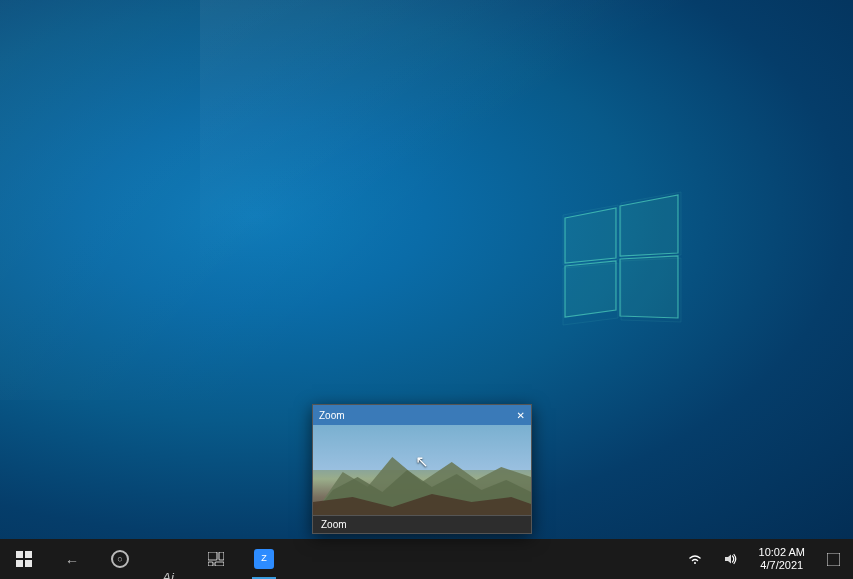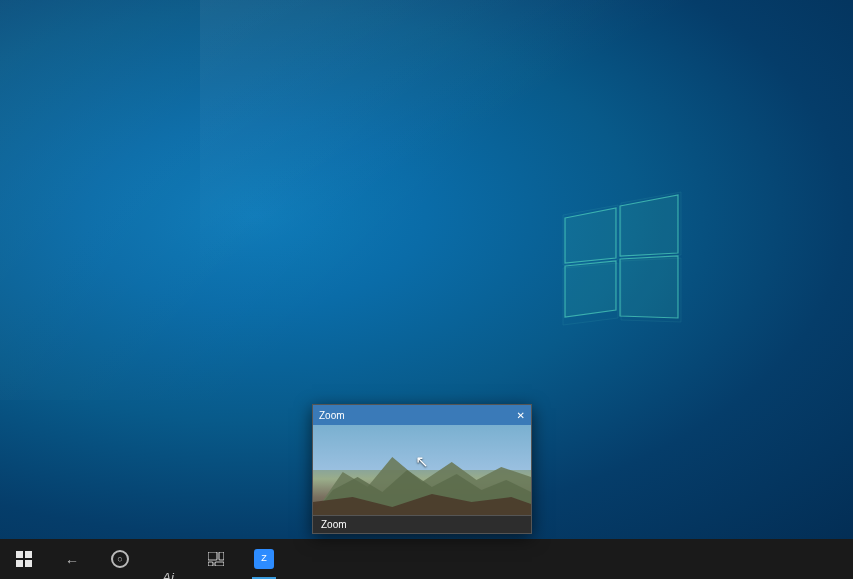--- a/index.html
+++ b/index.html
@@ -343,13 +343,42 @@
 
       <div class="taskbar-app-item active">
         <svg width="20" height="20" viewBox="0 0 20 20" xmlns="http://www.w3.org/2000/svg">
           <rect x="0" y="0" width="20" height="20" rx="3" fill="#2D8CFF"></rect>
           <text x="50%" y="50%" dominant-baseline="middle" text-anchor="middle" font-size="9" fill="white" font-family="Arial">Z</text>
         </svg>
       </div>
     </div>
   </div>
 
+  <div id="system-tray">
+
+    <div class="tray-icon">
+      <svg width="14" height="12" viewBox="0 0 14 12" xmlns="http://www.w3.org/2000/svg">
+        <path d="M7 10 L7 10" stroke="white" stroke-width="2" stroke-linecap="round"></path>
+        <path d="M4.5 7.5 Q7 5.5 9.5 7.5" stroke="white" stroke-width="1.5" fill="none" stroke-linecap="round"></path>
+        <path d="M2 5 Q7 1 12 5" stroke="white" stroke-width="1.5" fill="none" stroke-linecap="round"></path>
+      </svg>
+    </div>
+
+    <div class="tray-icon">
+      <svg width="14" height="12" viewBox="0 0 14 12" xmlns="http://www.w3.org/2000/svg">
+        <polygon points="1,4 4,4 7,1.5 7,10.5 4,8 1,8" fill="white" opacity="0.85"></polygon>
+        <path d="M8.5 3 Q11 6 8.5 9" stroke="white" stroke-width="1.2" fill="none" stroke-linecap="round"></path>
+        <path d="M10 1.5 Q13.5 6 10 10.5" stroke="white" stroke-width="1.2" fill="none" stroke-linecap="round"></path>
+      </svg>
+    </div>
+
+    <div id="clock">
+      <span class="clock-time">10:02 AM</span>
+      <span class="clock-date">4/7/2021</span>
+    </div>
+
+    <div id="notification-btn">
+      <svg width="13" height="13" viewBox="0 0 13 13" xmlns="http://www.w3.org/2000/svg">
+        <rect x="0" y="0" width="13" height="13" rx="1" fill="none" stroke="rgba(255,255,255,0.75)" stroke-width="1.2"></rect>
+      </svg>
+    </div>
+  </div>
 </div>
 
 </body></html>

